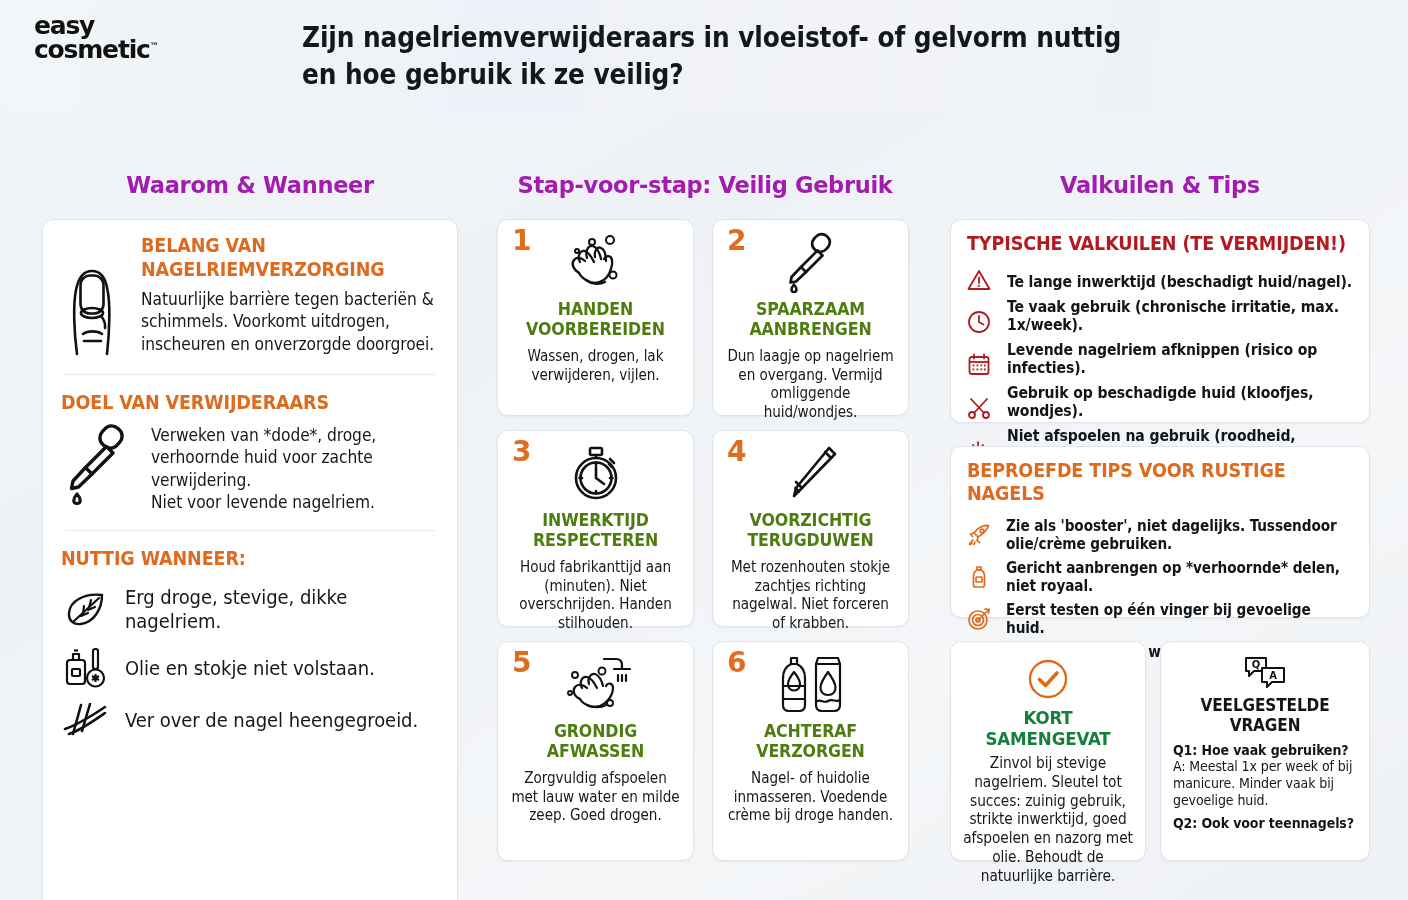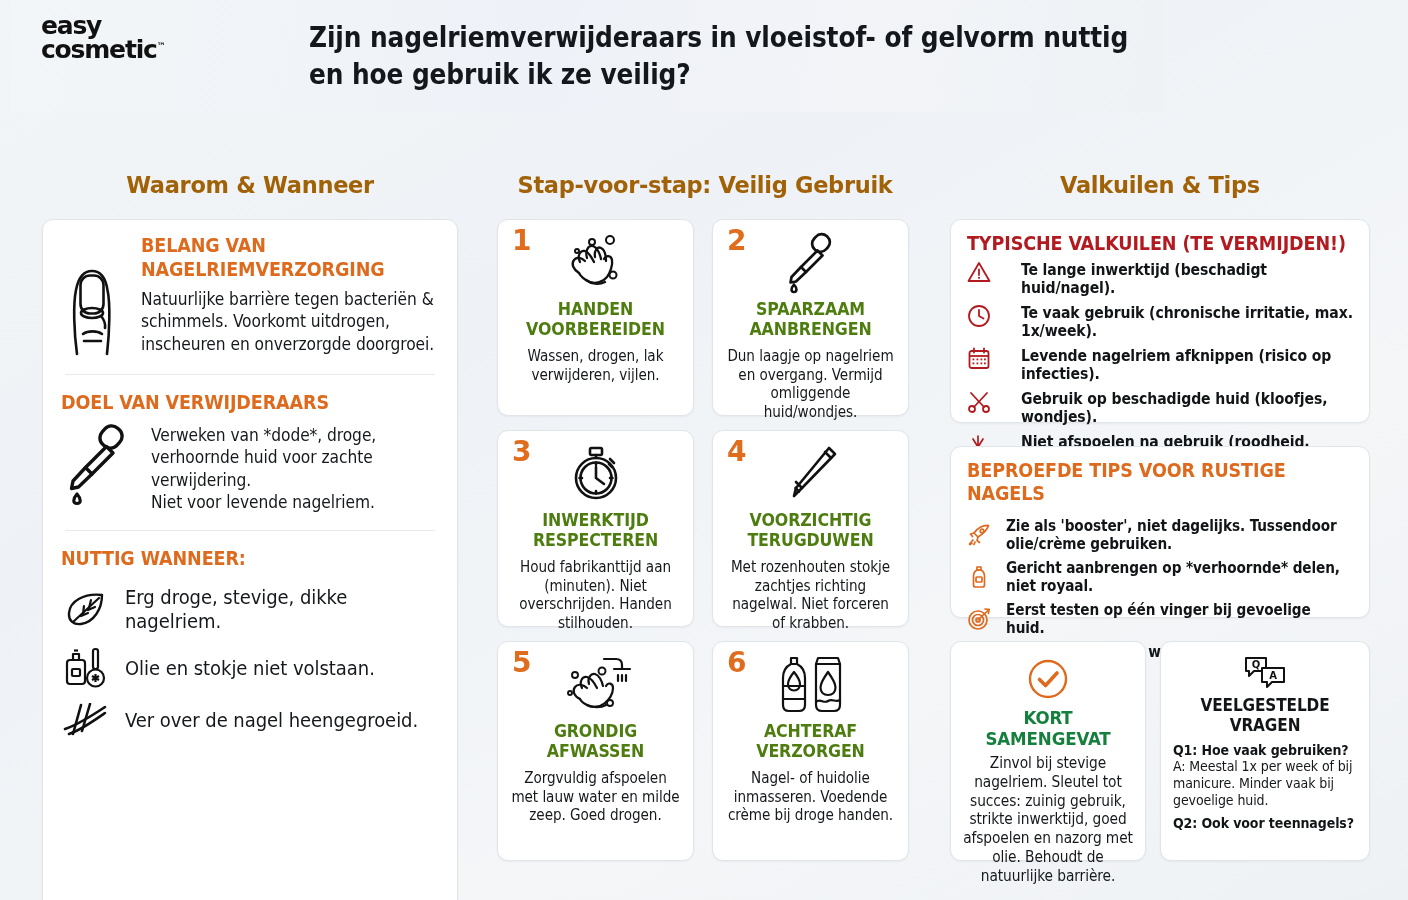--- a/index.html
+++ b/index.html
@@ -6,21 +6,21 @@
   html, body {
     width: 1408px; height: 900px;
     font-family: "Liberation Sans", sans-serif;
     background: linear-gradient(150deg, #f2f5f7 0%, #eef2f6 35%, #f4f6f8 70%, #eef1f4 100%);
     overflow: hidden;
   }
   .page { position: relative; width: 1408px; height: 900px; }
 
   
   .header {
-    position: absolute; left: 11px; top: 0; width: 1152px; height: 112px;
+    position: absolute; left: 4px; top: 0; width: 1152px; height: 112px;
     background: linear-gradient(100deg, #f3f6f8 0%, #eef1f7 45%, #f2f4f8 75%, #eef2f5 100%);
     display: flex; align-items: flex-start;
   }
   .logo {
     position: absolute; left: 30px; top: 14px;
     width: 170px;
   }
   .logo-l1, .logo-l2 {
     font-family: "DejaVu Sans", sans-serif;
     font-weight: bold; color: #111; letter-spacing: -1.2px;
@@ -35,21 +35,21 @@
     font-family: "DejaVu Sans Condensed", "Liberation Sans Narrow", "Liberation Sans", sans-serif;
     font-size: 28.5px; font-weight: bold; color: #14181c;
     line-height: 1.29; letter-spacing: -0.1px;
     transform: scaleX(0.97); transform-origin: left top;
   }
 
   
   .colhead {
     position: absolute; text-align: center;
     font-family: "DejaVu Sans", sans-serif;
-    font-size: 22.5px; font-weight: bold; color: #a16207;
+    font-size: 22.5px; font-weight: bold; color: #a21caf;
     letter-spacing: -0.3px;
   }
   #ch1 { left: 42px;  top: 172px; width: 416px; }
   #ch2 { left: 497px; top: 172px; width: 416px; }
   #ch3 { left: 950px; top: 172px; width: 420px; }
 
   
   .card {
     position: absolute; background: #fff;
     border: 1px solid #e1e5ea; border-radius: 11px;
@@ -98,23 +98,23 @@
     text-align: center; color: #15181c;
     font-family: "DejaVu Sans Condensed", "Liberation Sans Narrow", "Liberation Sans", sans-serif;
     font-size: 15.1px; line-height: 1.24; margin-top: 7px; letter-spacing: -0.05px;
   }
 
   
   #pitfalls { left: 950px; top: 219px; width: 420px; height: 204px; padding: 12px 16px 10px; }
   .pit-h {
     color: #b31a1f; font-weight: bold;
     font-family: "DejaVu Sans Condensed", "Liberation Sans Narrow", "Liberation Sans", sans-serif;
-    font-size: 19.5px; letter-spacing: -0.1px; margin-bottom: 6px;
-  }
-  .pit-row { display: flex; align-items: flex-start; gap: 28px; margin-bottom: 7px; }
+    font-size: 19.5px; letter-spacing: -0.1px; margin-bottom: 14px;
+  }
+  .pit-row { display: flex; align-items: flex-end; gap: 14px; margin-bottom: 7px; }
   .pit-row .ptxt {
     font-family: "DejaVu Sans Condensed", "Liberation Sans Narrow", "Liberation Sans", sans-serif;
     font-size: 15.6px; font-weight: bold; color: #121518; letter-spacing: -0.1px;
   }
 
   #tips { left: 950px; top: 446px; width: 420px; height: 172px; padding: 12px 16px 10px; }
   .tip-h {
     color: #de6a1d; font-weight: bold;
     font-family: "DejaVu Sans Condensed", "Liberation Sans Narrow", "Liberation Sans", sans-serif;
     font-size: 19.5px; letter-spacing: -0.1px; margin-bottom: 12px;

